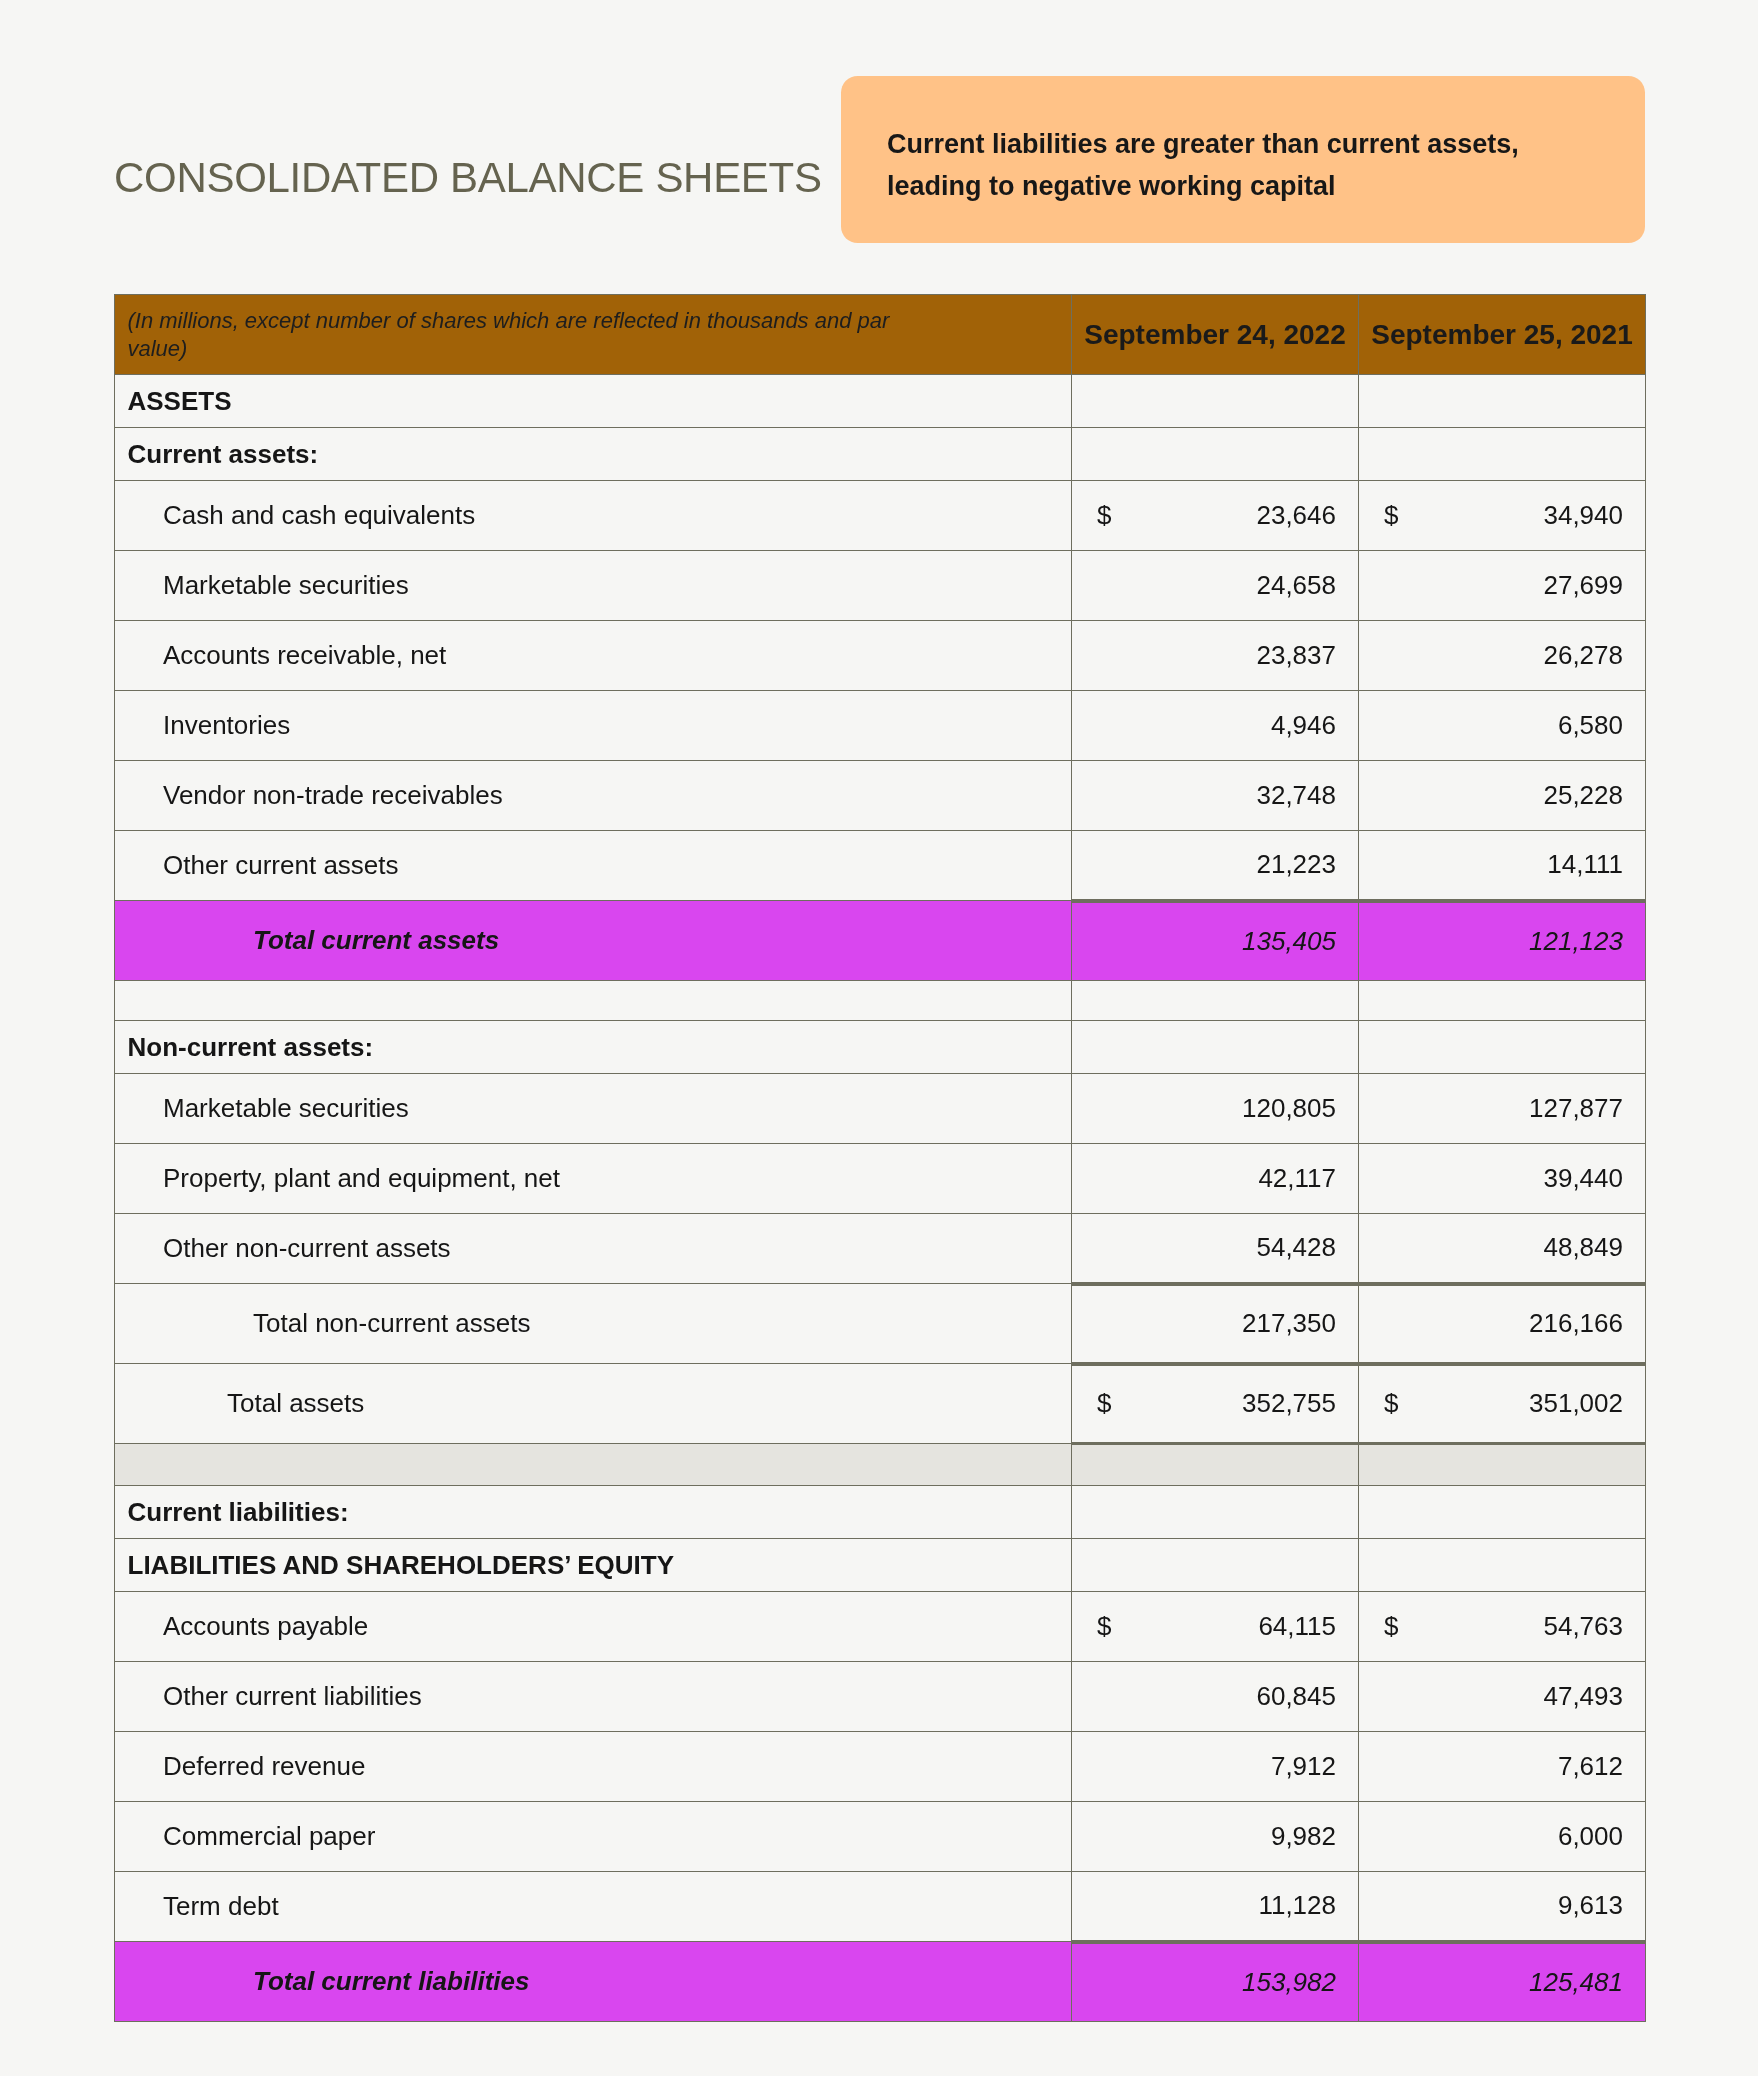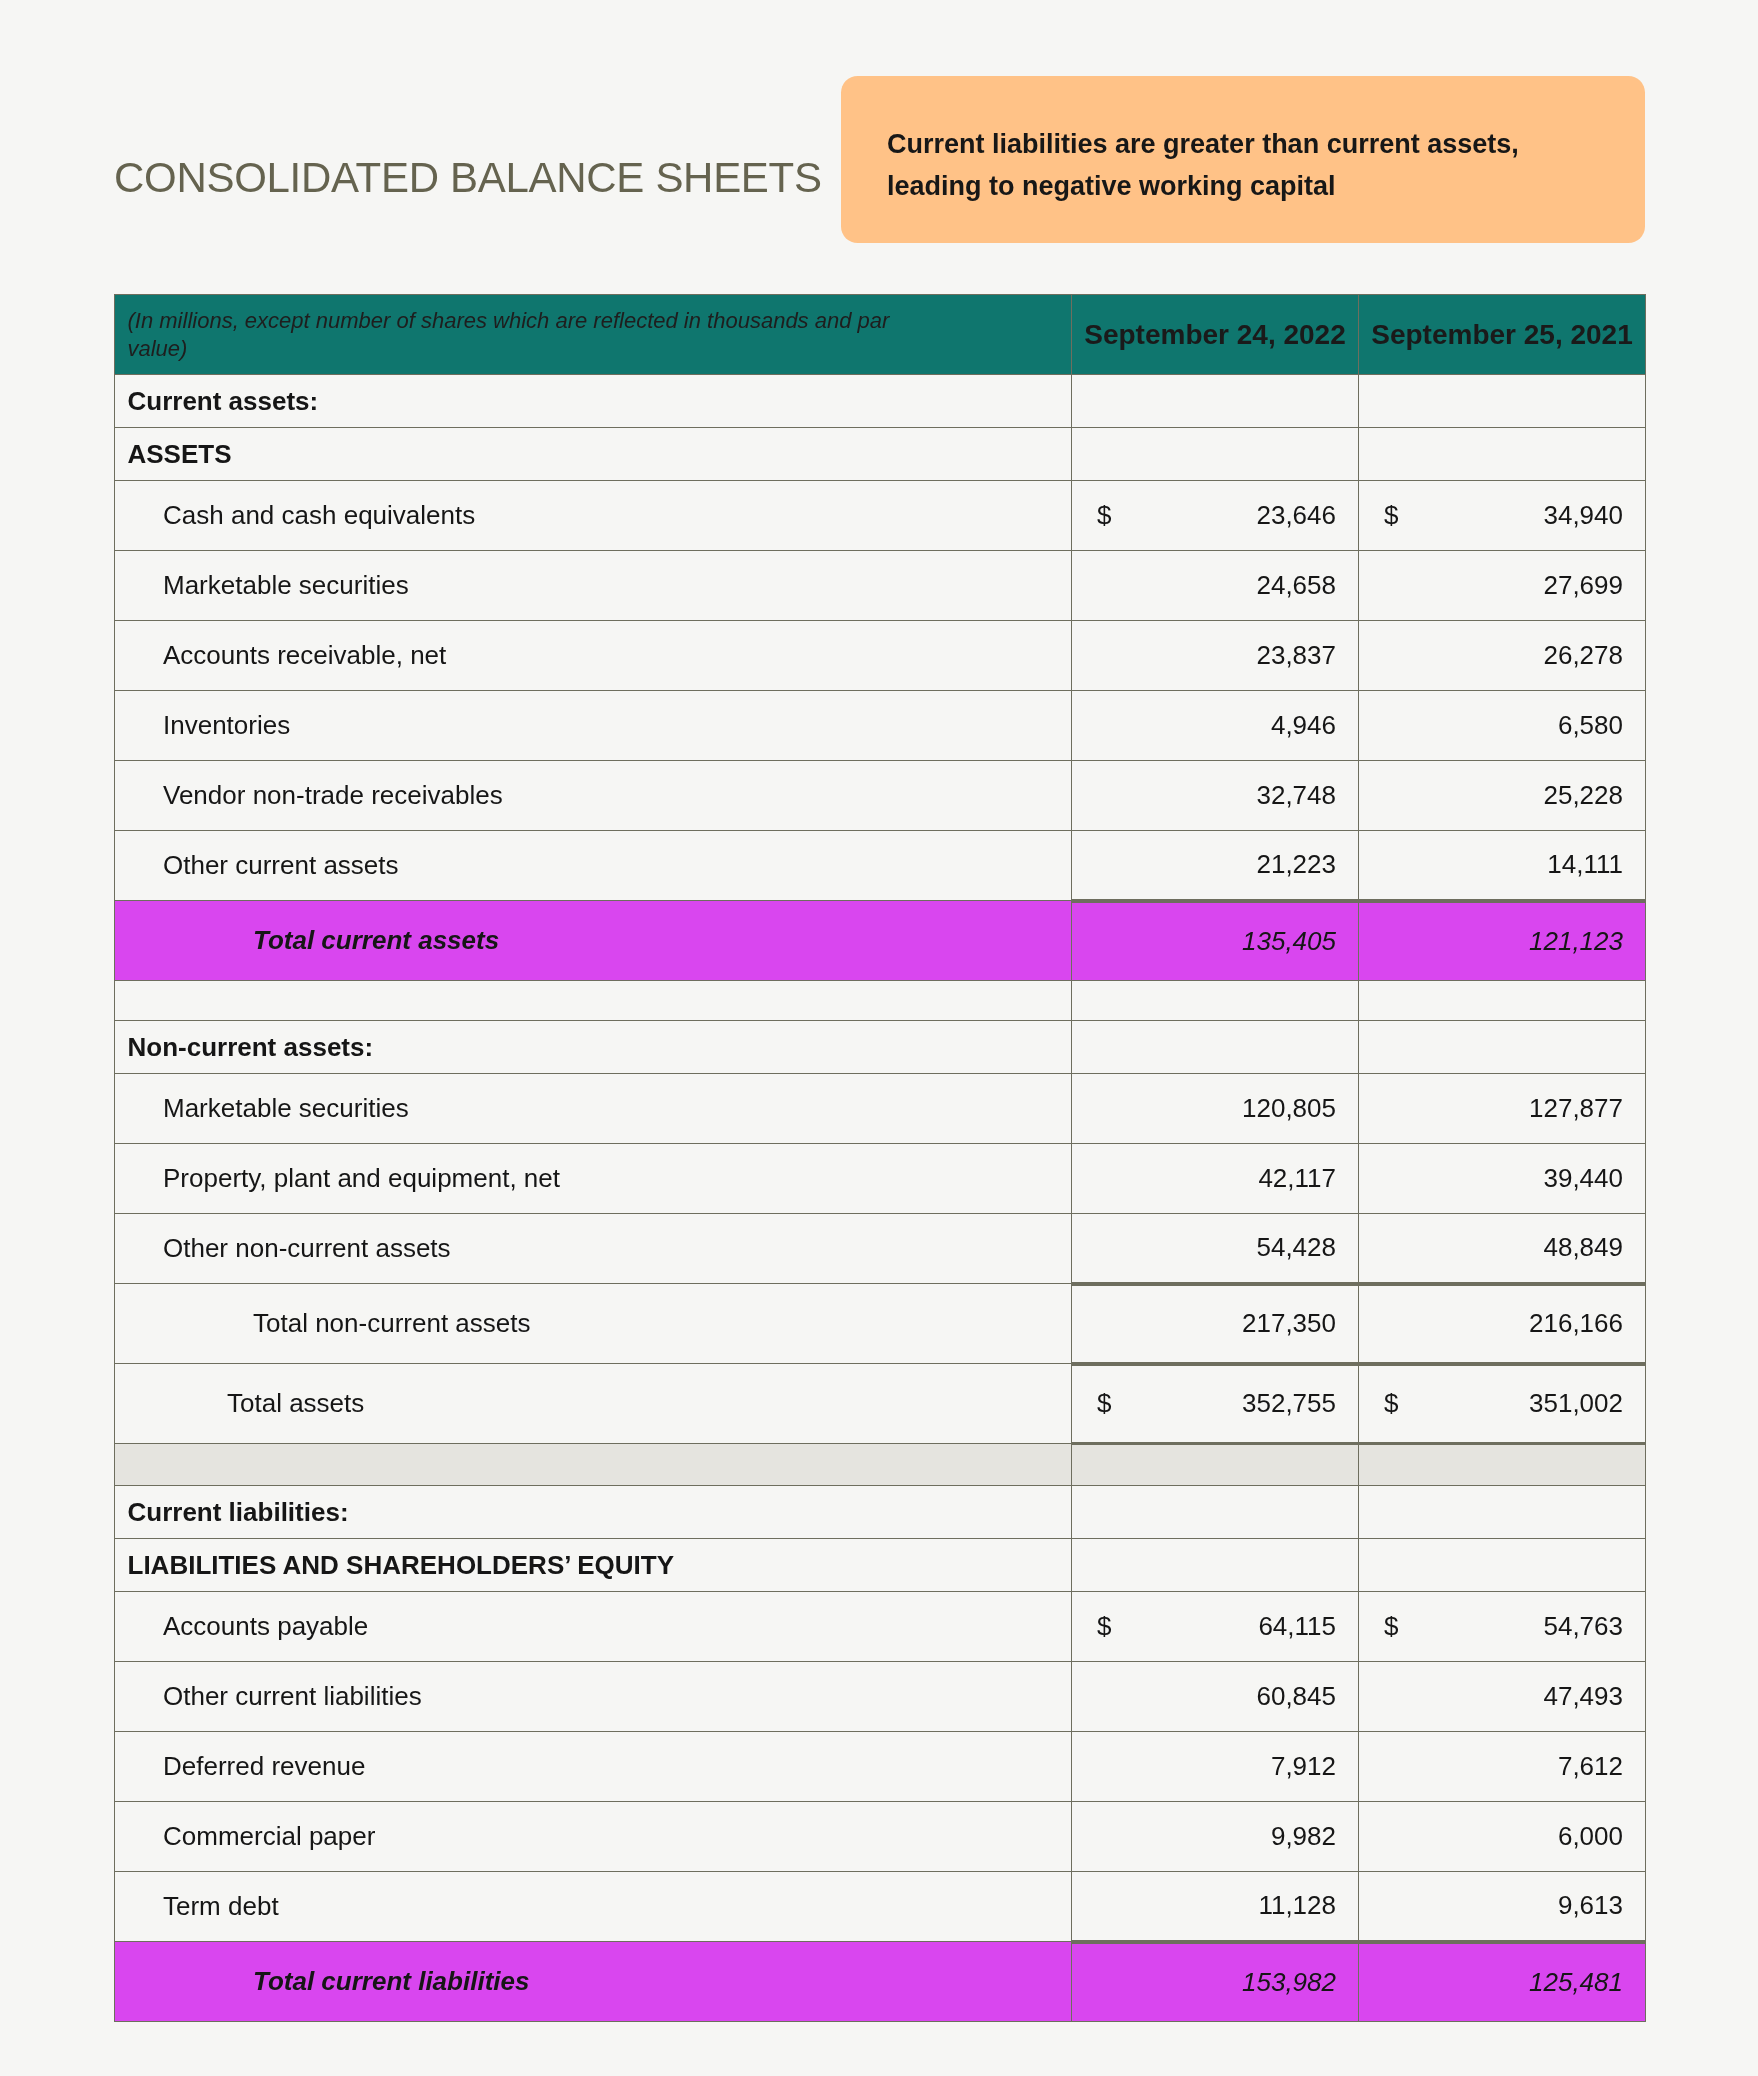--- a/index.html
+++ b/index.html
@@ -27,21 +27,21 @@
     position: absolute; left: 114px; top: 294px; width: 1531px;
     border-collapse: collapse; table-layout: fixed;
   }
   .sheet td, .sheet th {
     border: 1.4px solid #6E6E5E; padding: 0; box-sizing: border-box;
     vertical-align: middle;
   }
   .sheet col.c-label { width: 957px; }
   .sheet col.c-v1 { width: 287px; }
   .sheet col.c-v2 { width: 287px; }
-  .hdr th { background: #0f766e; height: 80px; font-weight: normal; }
+  .hdr th { background: #a16207; height: 80px; font-weight: normal; }
   .hdr th.note {
     text-align: left; font-style: italic; font-size: 22px; line-height: 28px;
     padding: 0 138px 0 12.5px; color: #1e1e1e;
   }
   .hdr th.date {
     font-weight: bold; font-size: 28px; line-height: 36px; text-align: center; color: #1a1a1a;
   }
   tr.section td { height: 53px; }
   tr.item td { height: 70px; }
   tr.total td { height: 80px; }
@@ -77,26 +77,26 @@
   </colgroup>
   <thead>
     <tr class="hdr">
       <th class="note">(In millions, except number of shares which are reflected in thousands and par value)</th>
       <th class="date">September 24, 2022</th>
       <th class="date">September 25, 2021</th>
     </tr>
   </thead>
   <tbody id="sheet-body">
       <tr class="section">
+        <td class="lbl">ASSETS</td>
+        <td class="val"></td>
+        <td class="val"></td>
+      </tr>
+      <tr class="section">
         <td class="lbl">Current assets:</td>
-        <td class="val"></td>
-        <td class="val"></td>
-      </tr>
-      <tr class="section">
-        <td class="lbl">ASSETS</td>
         <td class="val"></td>
         <td class="val"></td>
       </tr>
       <tr class="item">
         <td class="lbl">Cash and cash equivalents</td>
         <td class="val">
           <div class="val-inner">
             <span class="cur">$</span>
             <span>23,646</span>
           </div>

